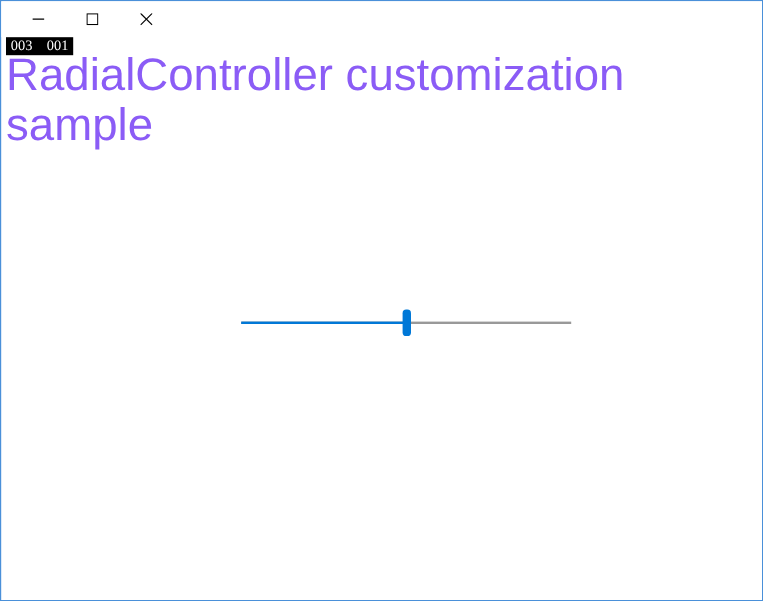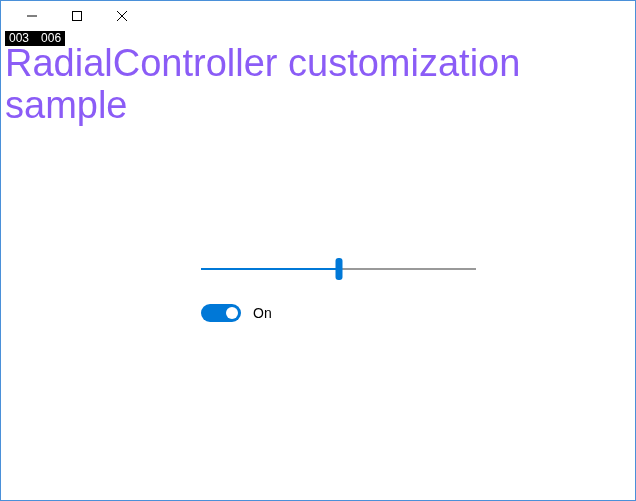--- a/index.html
+++ b/index.html
@@ -35,21 +35,21 @@
       color: #000;
       cursor: default;
     }
     .titlebar-btn svg { display: block; }
     .debug-strip {
       position: absolute;
       top: 30px;
       left: 4px;
       background: #000;
       color: #fff;
-      font-family: Liberation Sans, sans-serif;
+      font-family: Liberation Serif, serif;
       font-size: 12px;
       padding: 0 4px;
       display: flex;
       gap: 12px;
       line-height: 15px;
     }
     .content {
       padding: 0 4px;
       position: absolute;
       top: 42px;
@@ -144,32 +144,26 @@
       <svg width="10" height="10" viewBox="0 0 10 10">
           <line x1="0" y1="0" x2="10" y2="10" stroke="#000" stroke-width="1"></line>
           <line x1="10" y1="0" x2="0" y2="10" stroke="#000" stroke-width="1"></line>
         </svg>
     </div>
   </div>
 </div>
 
 <div class="debug-strip">
   <span>003</span>
-  <span>006</span>
+  <span>001</span>
 </div>
 
 <div class="content">
   <h1 class="page-title">RadialController customization sample</h1>
 </div>
 
 <div class="controls-area">
   <div class="slider-track">
     <div class="slider-rail"></div>
     <div class="slider-fill" style="width:50%"></div>
     <div class="slider-thumb" style="left:50%"></div>
   </div>
-  <div class="toggle-row">
-    <div class="toggle">
-      <div class="toggle-knob"></div>
-    </div>
-    <span class="toggle-label">On</span>
-  </div>
 </div>
 
 </body></html>

